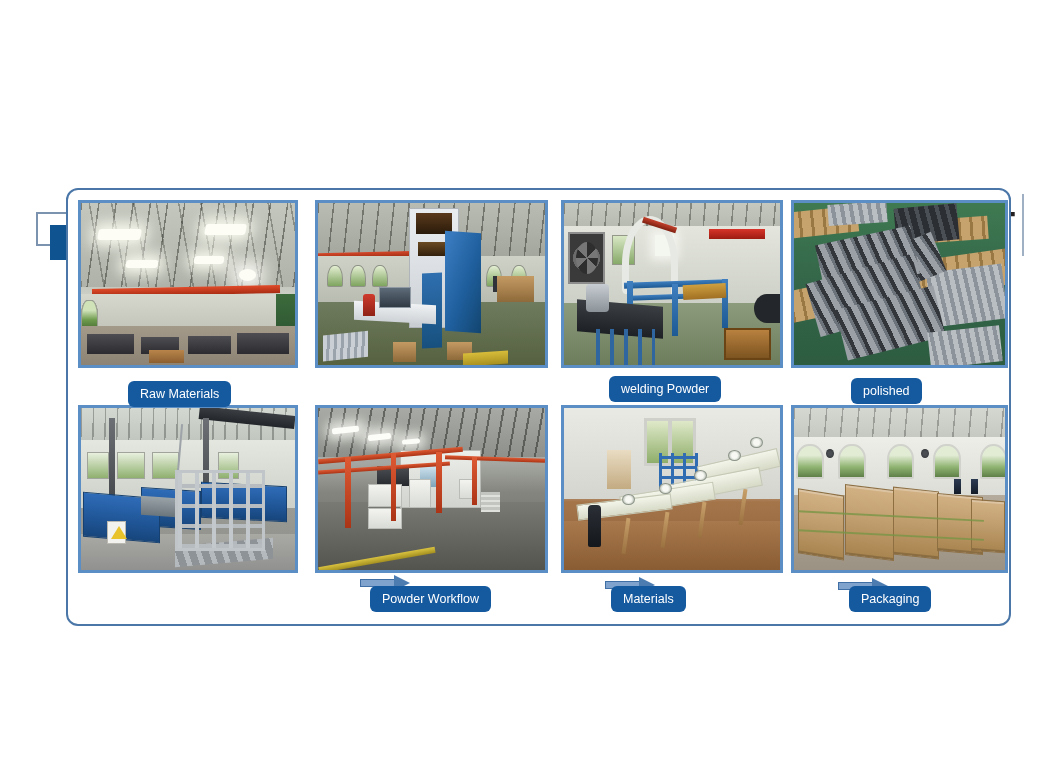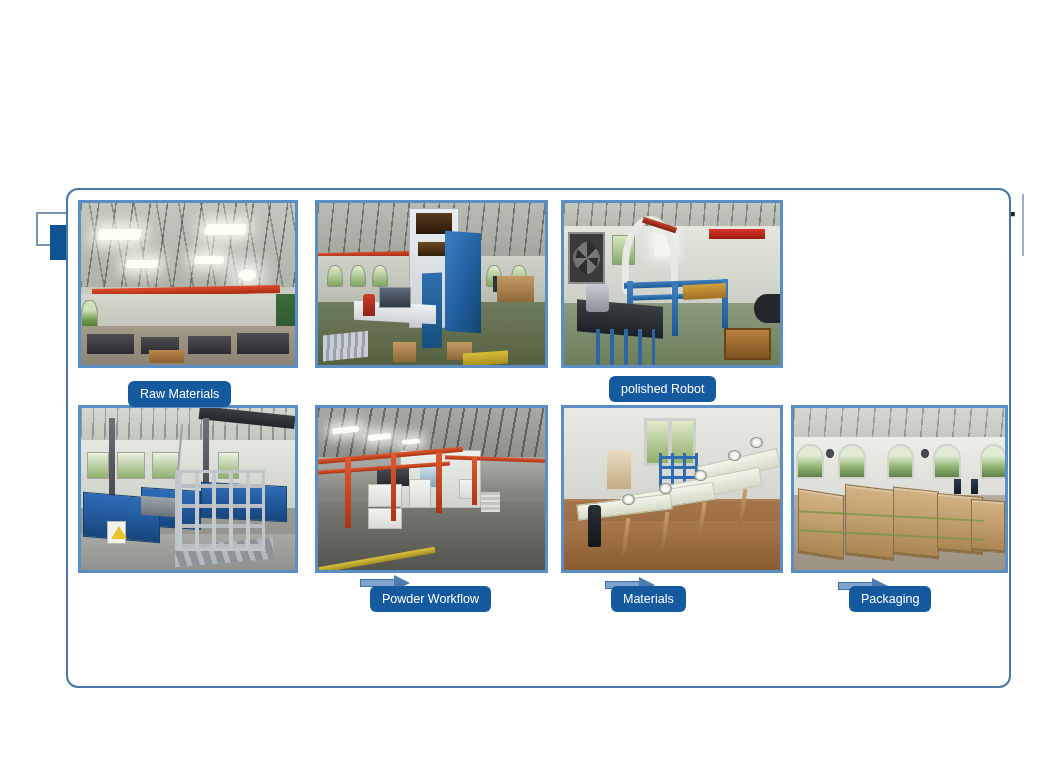--- a/index.html
+++ b/index.html
@@ -42,21 +42,21 @@
     position: absolute; left: 4px; top: 4px;
     width: 0; height: 0;
     border-left: 9.5px solid transparent; border-right: 9.5px solid transparent;
     border-top: 18px solid #231f20;
   }
   .brand-rule { position: absolute; right: 36px; top: 96px; width: 2px; height: 62px; background: #9fb0c4; }
 
   
   .flow-frame {
     position: absolute; left: 66px; top: 188px;
-    width: 945px; height: 500px;
+    width: 945px; height: 438px;
     border: 2px solid #4a76a8; border-radius: 12px;
     background: #fff;
   }
 
   .row { position: absolute; left: 0; width: 945px; height: 204px; }
   .row.r1 { top: 10px; }
   .row.r2 { top: 215px; }
 
   .cell { position: absolute; top: 0; width: 220px; height: 204px; }
   .cell.c1 { left: 10px; }
@@ -514,23 +514,42 @@
               <div class="blueframe v2"></div>
               <div class="blueframe v3"></div>
             <div class="jig"></div>
               <div class="table"></div>
               <div class="tablelegs"></div>
             <div class="bucket"></div>
               <div class="darkpile"></div>
               <div class="box"></div>
           </div>
         </div>
-        <div class="label w-weld">polished Robot</div>
-      </div>
-
+        <div class="label w-weld">welding Powder</div>
+      </div>
+
+      <div class="cell c4">
+        <div class="photo">
+          <div class="scene s4">
+            <div class="pallet pA"></div>
+              <div class="pallet pB"></div>
+            <div class="plate q1"></div>
+              <div class="darkstack"></div>
+            <div class="pallet pC"></div>
+              <div class="plate q2"></div>
+            <div class="bundle b4"></div>
+              <div class="bundle b1"></div>
+            <div class="pallet pD"></div>
+              <div class="bundle b2"></div>
+              <div class="bundle b3"></div>
+            <div class="plate q3"></div>
+          </div>
+        </div>
+        <div class="label w-polish">polished</div>
+      </div>
 
       <div class="arrow a1">
         <div class="shaft"></div>
           <div class="head"></div>
       </div>
       <div class="arrow a2">
         <div class="shaft"></div>
           <div class="head"></div>
       </div>
       <div class="arrow a3">

